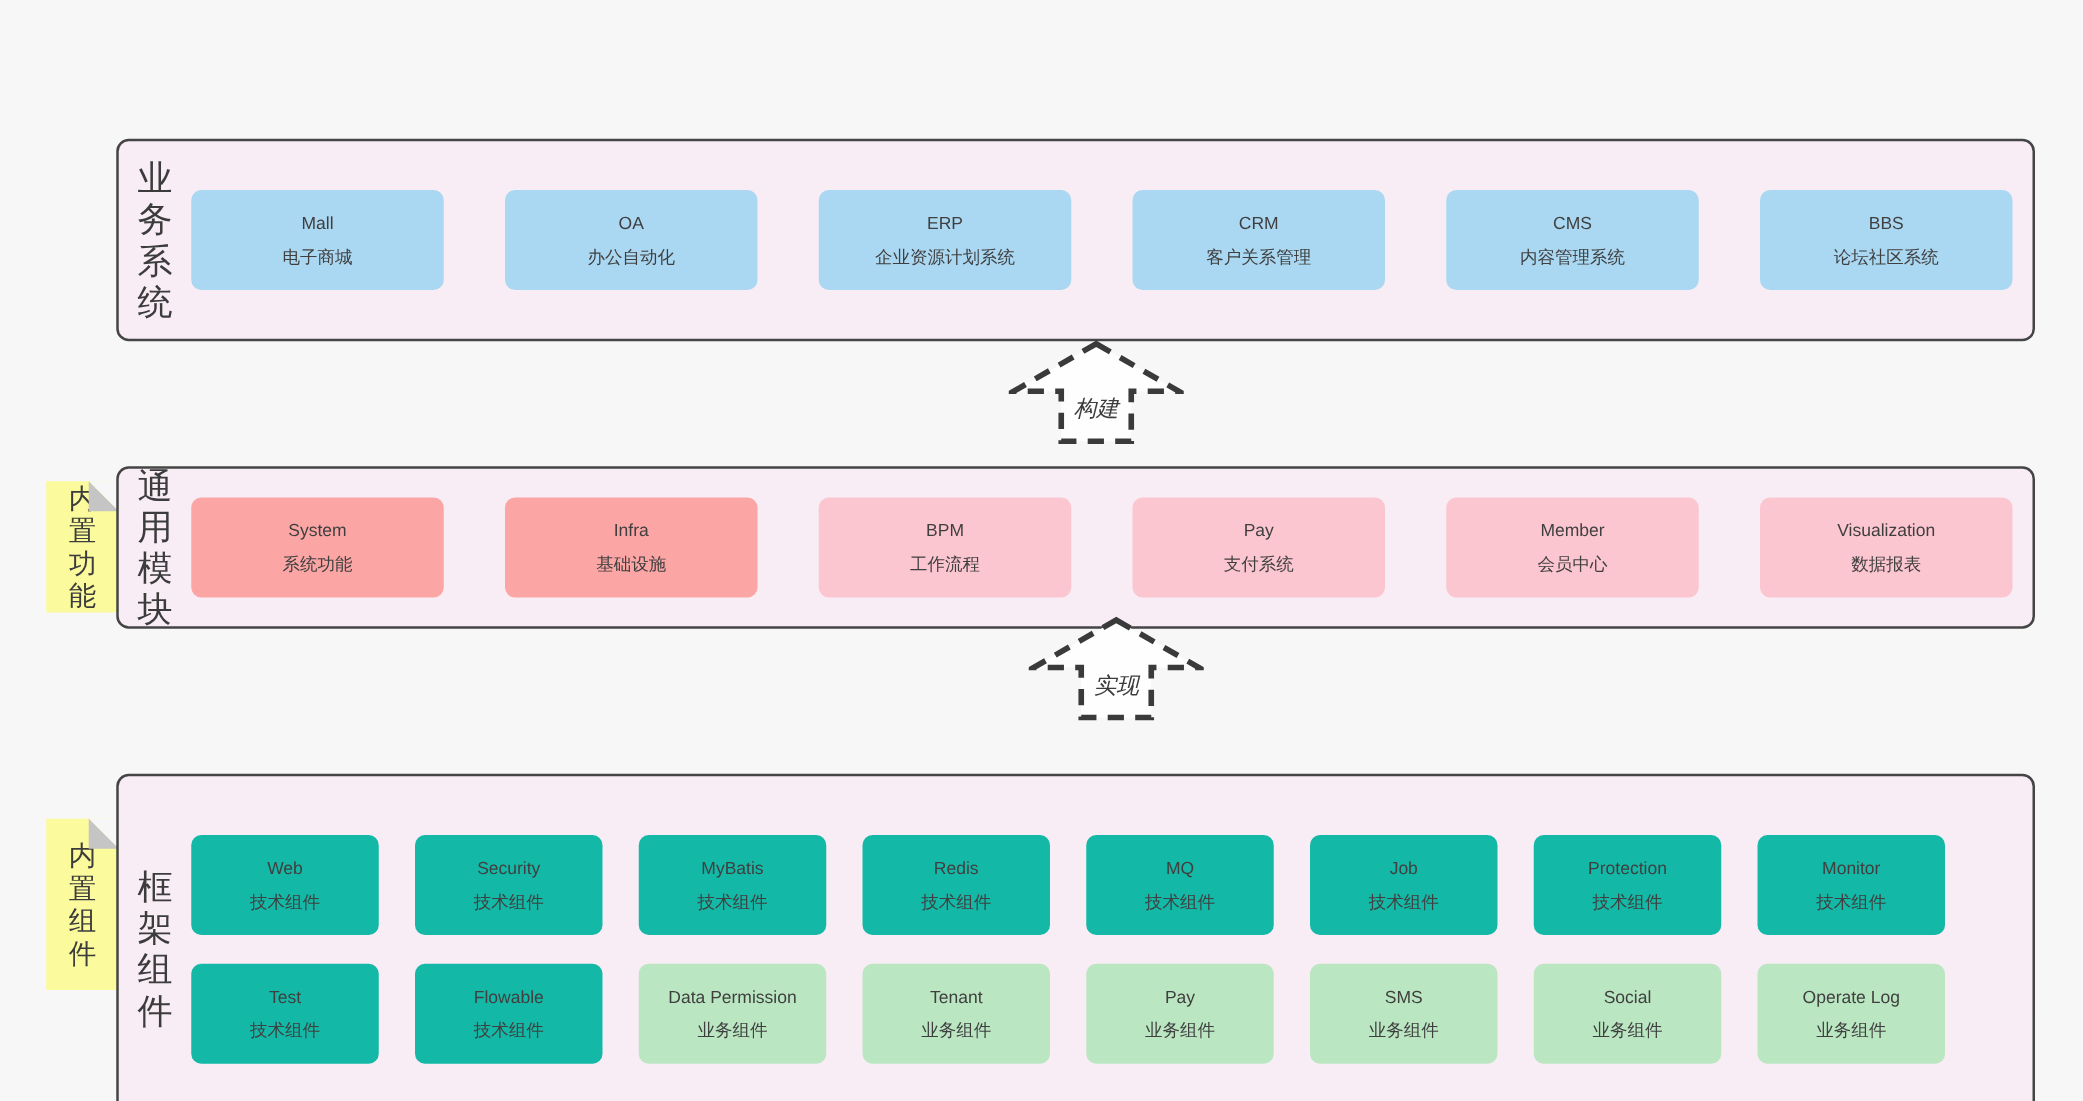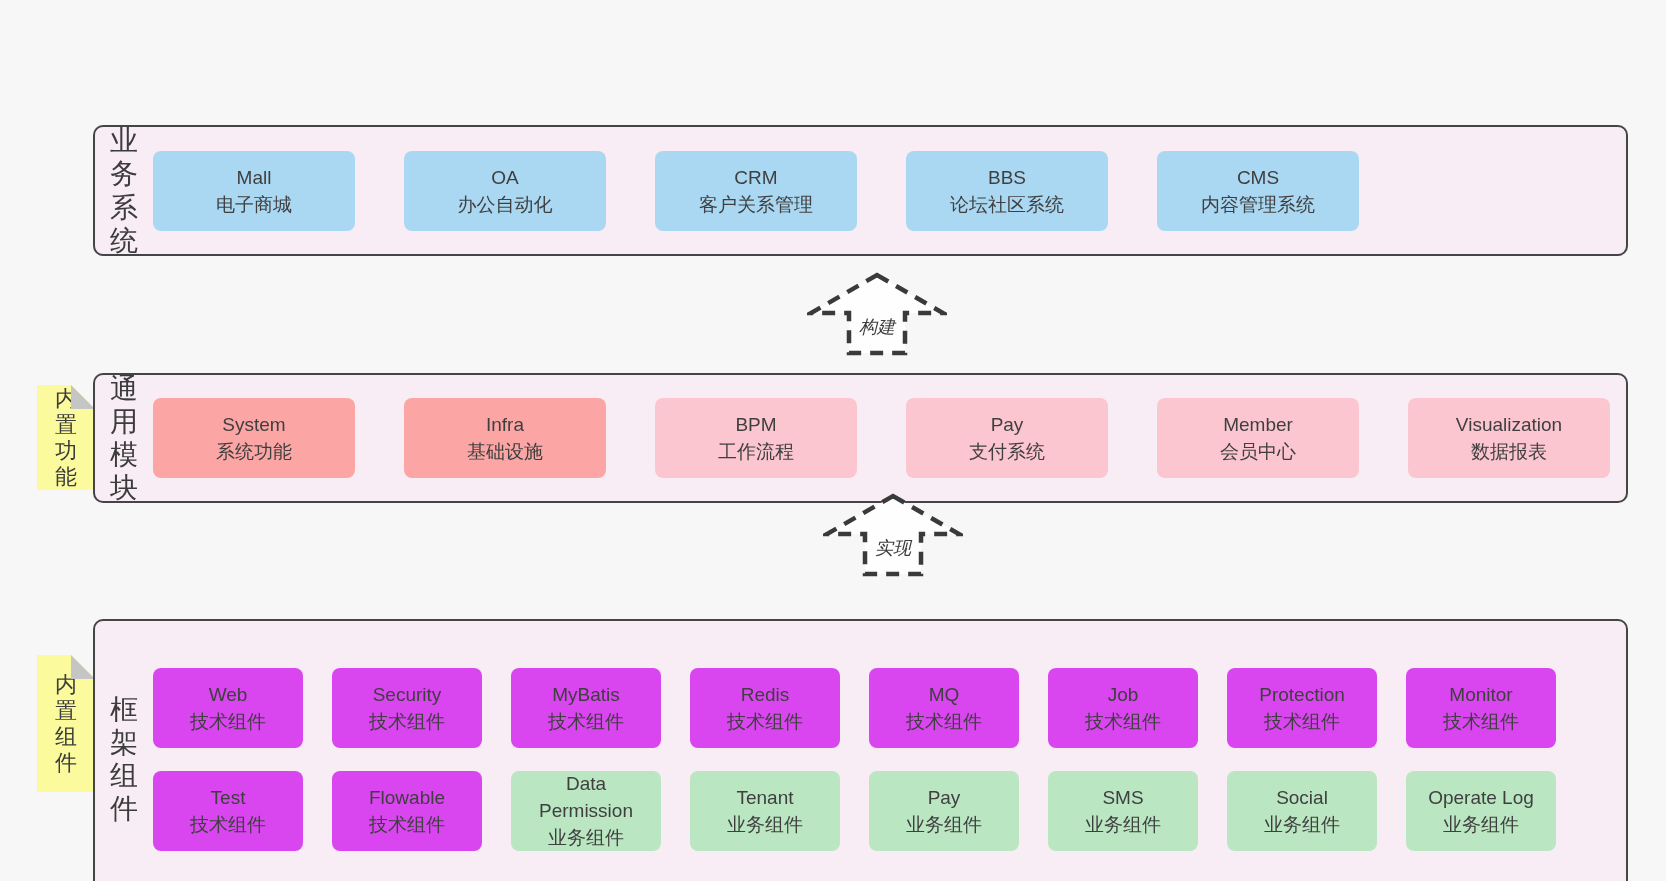--- a/index.html
+++ b/index.html
@@ -8,48 +8,48 @@
     position:relative; width:1666px; height:881px; background:#f7f7f7;
     font-family:"Liberation Sans","DejaVu Sans",sans-serif; overflow:hidden;
     color:#3c3c3c;
   }
   
   .panel {
     position:absolute; left:93px; width:1535px; box-sizing:border-box;
     background:#f8edf5; border:2px solid #454545; border-radius:10px;
     display:flex; align-items:center;
   }
-  .panel-top    { top:125px; height:131px; }
+  .panel-top    { top:111px; height:162px; }
   .panel-mid    { top:373px; height:130px; }
   .panel-bottom { top:619px; height:280px; }
 
   
   .vlabel {
     flex:0 0 auto; width:32px; margin-left:13px;
     font-size:28px; line-height:1.18; text-align:center;
     word-break:break-all; color:#3c3c3c;
   }
 
   
   .boxes { display:flex; gap:49px; margin-left:13px; }
   .box {
     box-sizing:border-box; border-radius:8px;
     display:flex; flex-direction:column; align-items:center; justify-content:center;
-    text-align:center; font-size:19px; line-height:27px; color:#3f3f3f;
+    text-align:center; font-size:14px; line-height:27px; color:#3f3f3f;
   }
   .boxes-6 .box { width:202px; height:80px; }
   .grid8 {
     display:grid; grid-template-columns:repeat(8,150px);
     column-gap:29px; row-gap:23px; margin-left:13px;
   }
   .grid8 .box { width:150px; height:80px; padding:0 16px; }
   .blue { background:#aad8f2; }
   .red  { background:#fca5a5;text-align:center; }
   .pink { background:#fcc6d0; }
-  .g1   { background:#d946ef; }
+  .g1   { background:#14b8a6; }
   .g2   { background:#bae6c2; }
 
   
   .note {
     position:absolute; left:37px; width:58px; background:#fbfa9c;
     display:flex; align-items:center; justify-content:center;
   }
   .note-mid    { top:385px; height:105px; }
   .note-bottom { top:655px; height:137px; }
   .note::before { 
@@ -92,30 +92,34 @@
     <div class="boxes boxes-6">
       <div class="box blue">
         <span>Mall</span>
         <span>电子商城</span>
       </div>
       <div class="box blue">
         <span>OA</span>
         <span>办公自动化</span>
       </div>
       <div class="box blue">
+        <span>ERP</span>
+        <span>企业资源计划系统</span>
+      </div>
+      <div class="box blue">
         <span>CRM</span>
         <span>客户关系管理</span>
       </div>
       <div class="box blue">
+        <span>CMS</span>
+        <span>内容管理系统</span>
+      </div>
+      <div class="box blue">
         <span>BBS</span>
         <span>论坛社区系统</span>
-      </div>
-      <div class="box blue">
-        <span>CMS</span>
-        <span>内容管理系统</span>
       </div>
     </div>
   </section>
 
   <div class="arrow arrow-build">
     <span>
       <svg viewBox="0 0 140 86" xmlns="http://www.w3.org/2000/svg">
         <path d="M70 4 L136 42 L98 42 L98 82 L42 82 L42 42 L4 42 Z" fill="#fefefe" stroke="#3a3a3a" stroke-width="4.5" stroke-dasharray="13 9"></path>
       </svg>
     </span>

